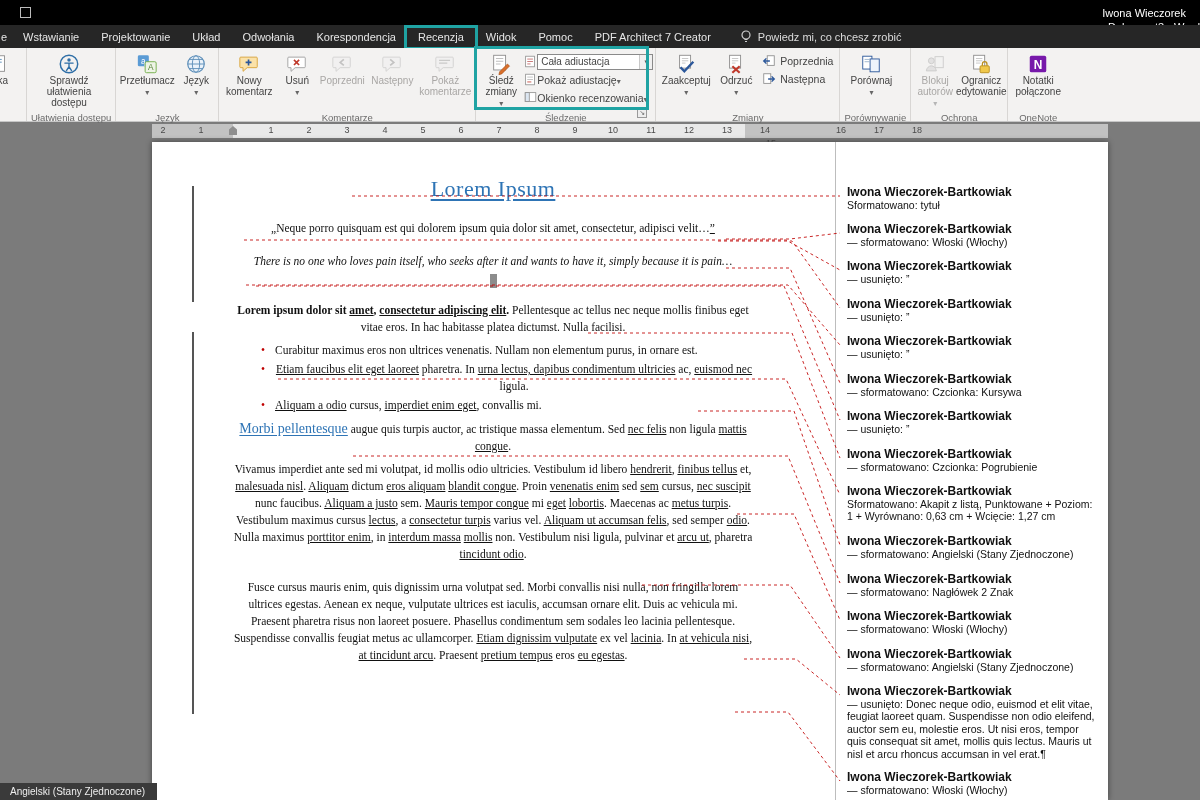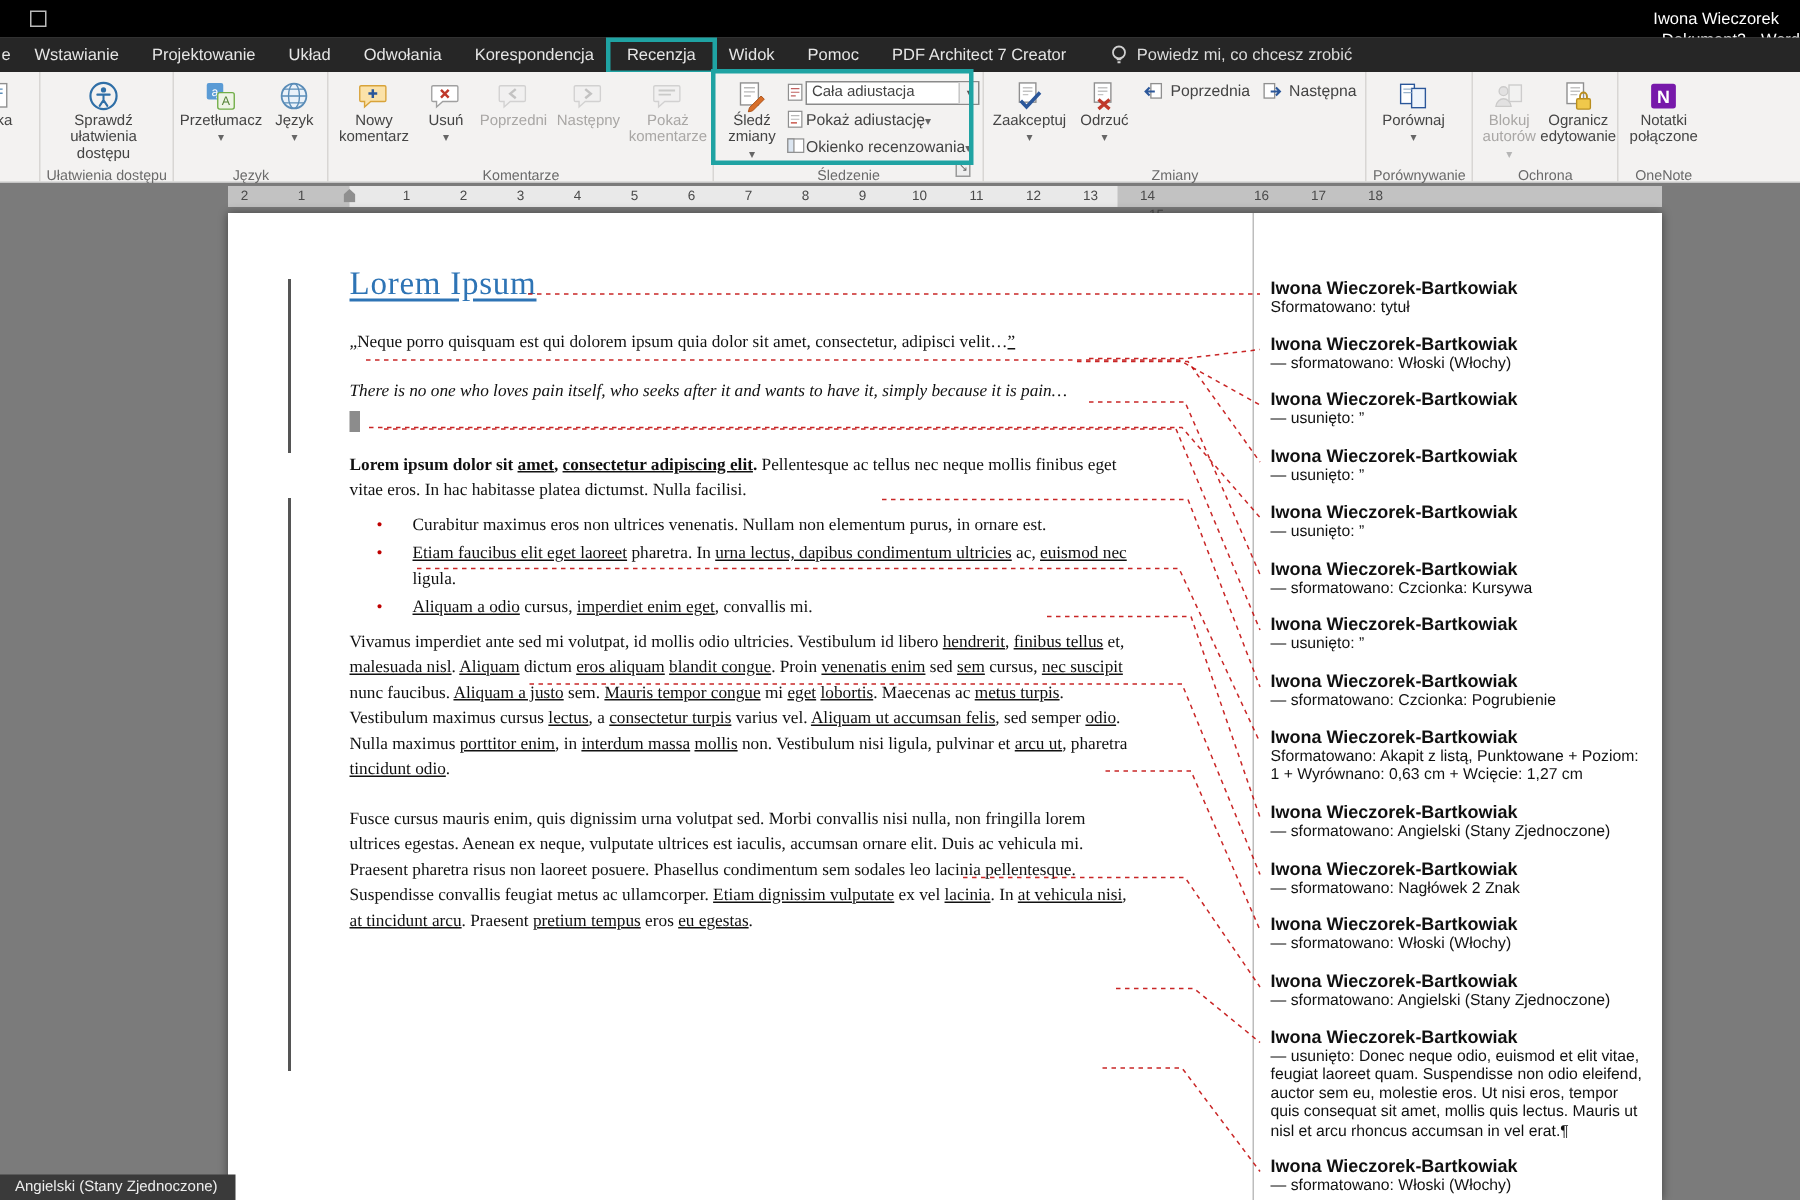--- a/index.html
+++ b/index.html
@@ -34,21 +34,21 @@
   .launcher::after { content:"\2198"; }
 
   .bb { width:54px; min-width:40px; display:flex; flex-direction:column; align-items:center;
         padding:3px 1px 1px; font-size:10px; color:#444; text-align:center; line-height:11px; height:62px; cursor:default; }
   .bb .bl span { display:block; }
   .bb.disabled { color:#a9a7a5; }
   .bb.disabled svg { opacity:.45; filter:grayscale(1); }
   .dd::after { content:"\25BE"; font-size:8px; color:#666; }
   .bb.disabled .dd::after { color:#b5b5b5; }
 
-  .stack { display:flex; flex-direction:row; justify-content:flex-start; padding-top:2px; }
+  .stack { display:flex; flex-direction:column; justify-content:flex-start; padding-top:2px; }
   .sr { display:flex; align-items:center; gap:4px; font-size:10.5px; color:#444; height:18px; padding:0 4px; cursor:default; }
 
   .rg.tracking { position:relative; }
   .rg.tracking .hl-box { position:absolute; left:-2px; right:6px; top:-2px; bottom:11px;
                           border:3px solid #1fa3a3; pointer-events:none; z-index:6; }
   .track-right { display:flex; flex-direction:column; gap:1px; padding-top:3px; }
   .track-row { display:flex; align-items:center; gap:0; height:17px; font-size:10.5px; color:#444; }
   .combo { display:flex; align-items:center; width:116px; height:16px; background:#fff; border:1px solid #8a8a8a;
            font-size:10px; padding-left:3px; justify-content:space-between; }
   .combo .arrow-box { width:13px; height:14px; background:#f0f0f0; border-left:1px solid #c8c8c8;
@@ -65,21 +65,21 @@
   
   .page { position:absolute; left:152px; top:142px; width:956px; height:658px; background:#fff;
           box-shadow:0 0 6px rgba(0,0,0,.45); }
   .markup-divider { position:absolute; left:683px; top:0; bottom:0; width:1px; background:#bdbdbd; }
   .changebar { position:absolute; left:40px; width:2px; background:#555; }
   .cb1 { top:44px; height:116px; }
   .cb2 { top:190px; height:382px; }
 
   #doc-text { position:absolute; left:81px; top:34px; width:520px;
               font-family:"Liberation Serif", serif; font-size:11.5px; color:#111; line-height:17px; }
-  .para { margin-bottom:8px; }
+  .para { margin-bottom:8px;text-align:center; }
   .p-title { font-size:22px; line-height:26px; color:#2e74b5; text-decoration:underline;
              text-underline-offset:3px; margin-bottom:18px; letter-spacing:.5px; }
   .p-quote { margin-bottom:16px; }
   .p-italic { font-style:italic; margin-bottom:4px; }
   .p-cursor { height:16px; margin-bottom:12px; }
   .p-cursor::before { content:""; display:inline-block; width:7px; height:14px; background:#8c8c8c; }
   .p-body { margin-bottom:6px; }
   .p-body.last-gap { margin-bottom:16px; }
   .p-bullet { margin:0 0 2px 18px; display:flex; }
   .p-bullet .bullet-dot { color:#bf0000; width:24px; flex:none; }
@@ -500,20 +500,21 @@
           <span class="ptext"><span>Curabitur maximus eros non ultrices venenatis. Nullam non elementum purus, in ornare est.</span></span>
         </div>
         <div class="para p-bullet">
           <span class="bullet-dot">•</span>
           <span class="ptext"><span class="seg-u">Etiam faucibus elit eget laoreet</span><span> pharetra. In </span><span class="seg-u">urna lectus, dapibus condimentum ultricies</span><span> ac, </span><span class="seg-u">euismod nec</span><span> ligula.</span></span>
         </div>
         <div class="para p-bullet p-list-end">
           <span class="bullet-dot">•</span>
           <span class="ptext"><span class="seg-u">Aliquam a odio</span><span> cursus, </span><span class="seg-u">imperdiet enim eget</span><span>, convallis mi.</span></span>
         </div>
+        <div class="para p-body"><span class="ptext"><span class="seg-h2">Morbi pellentesque</span><span> augue quis turpis auctor, ac tristique massa elementum. Sed </span><span class="seg-u">nec felis</span><span> non ligula </span><span class="seg-u">mattis congue</span><span>.</span></span></div>
         <div class="para p-body last-gap"><span class="ptext"><span>Vivamus imperdiet ante sed mi volutpat, id mollis odio ultricies. Vestibulum id libero </span><span class="seg-u">hendrerit</span><span>, </span><span class="seg-u">finibus tellus</span><span> et, </span><span class="seg-u">malesuada nisl</span><span>. </span><span class="seg-u">Aliquam</span><span> dictum </span><span class="seg-u">eros aliquam</span><span> </span><span class="seg-u">blandit congue</span><span>. Proin </span><span class="seg-u">venenatis enim</span><span> sed </span><span class="seg-u">sem</span><span> cursus, </span><span class="seg-u">nec suscipit</span><span> nunc faucibus. </span><span class="seg-u">Aliquam a justo</span><span> sem. </span><span class="seg-u">Mauris tempor congue</span><span> mi </span><span class="seg-u">eget</span><span> </span><span class="seg-u">lobortis</span><span>. Maecenas ac </span><span class="seg-u">metus turpis</span><span>. Vestibulum maximus cursus </span><span class="seg-u">lectus</span><span>, a </span><span class="seg-u">consectetur turpis</span><span> varius vel. </span><span class="seg-u">Aliquam ut accumsan felis</span><span>, sed semper </span><span class="seg-u">odio</span><span>. Nulla maximus </span><span class="seg-u">porttitor enim</span><span>, in </span><span class="seg-u">interdum massa</span><span> </span><span class="seg-u">mollis</span><span> non. Vestibulum nisi ligula, pulvinar et </span><span class="seg-u">arcu ut</span><span>, pharetra </span><span class="seg-u">tincidunt odio</span><span>.</span></span></div>
         <div class="para p-body"><span class="ptext"><span>Fusce cursus mauris enim, quis dignissim urna volutpat sed. Morbi convallis nisi nulla, non fringilla lorem ultrices egestas. Aenean ex neque, vulputate ultrices est iaculis, accumsan ornare elit. Duis ac vehicula mi. Praesent pharetra risus non laoreet posuere. Phasellus condimentum sem sodales leo lacinia pellentesque. Suspendisse convallis feugiat metus ac ullamcorper. </span><span class="seg-u">Etiam dignissim vulputate</span><span> ex vel </span><span class="seg-u">lacinia</span><span>. In </span><span class="seg-u">at vehicula nisi</span><span>, </span><span class="seg-u">at tincidunt arcu</span><span>. Praesent </span><span class="seg-u">pretium tempus</span><span> eros </span><span class="seg-u">eu egestas</span><span>.</span></span></div>
       </div>
     <div id="balloons">
         <div class="balloon" style="top: 44px;">
           <div class="b-name">Iwona Wieczorek-Bartkowiak</div>
           <div class="b-text"><span class="b-label">Sformatowano: </span><span>tytuł</span></div>
         </div>
         <div class="balloon" style="top: 81px;">
           <div class="b-name">Iwona Wieczorek-Bartkowiak</div>

